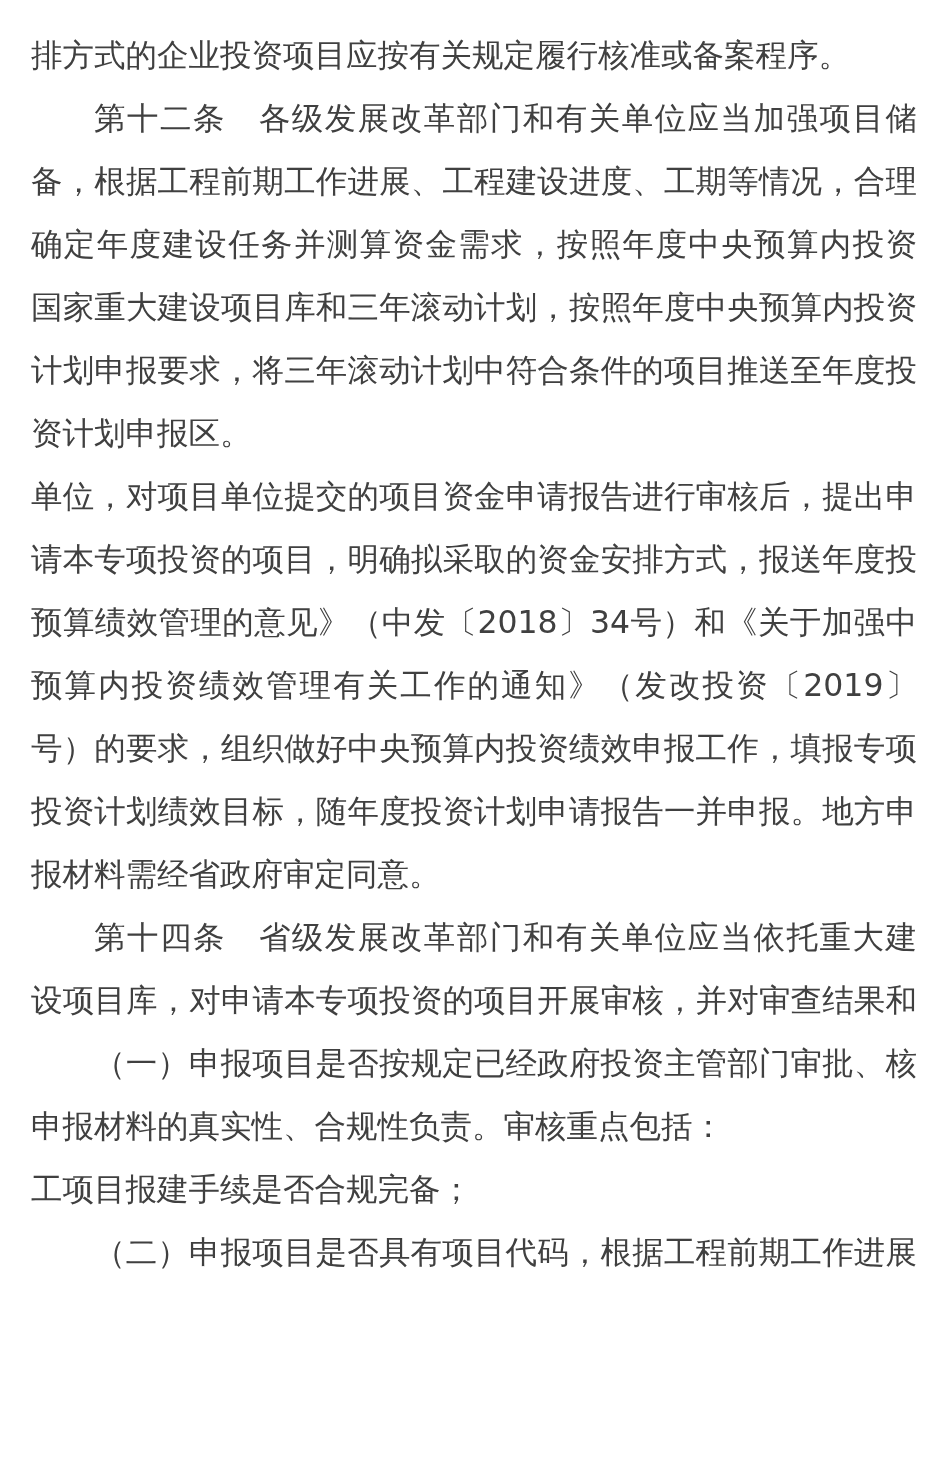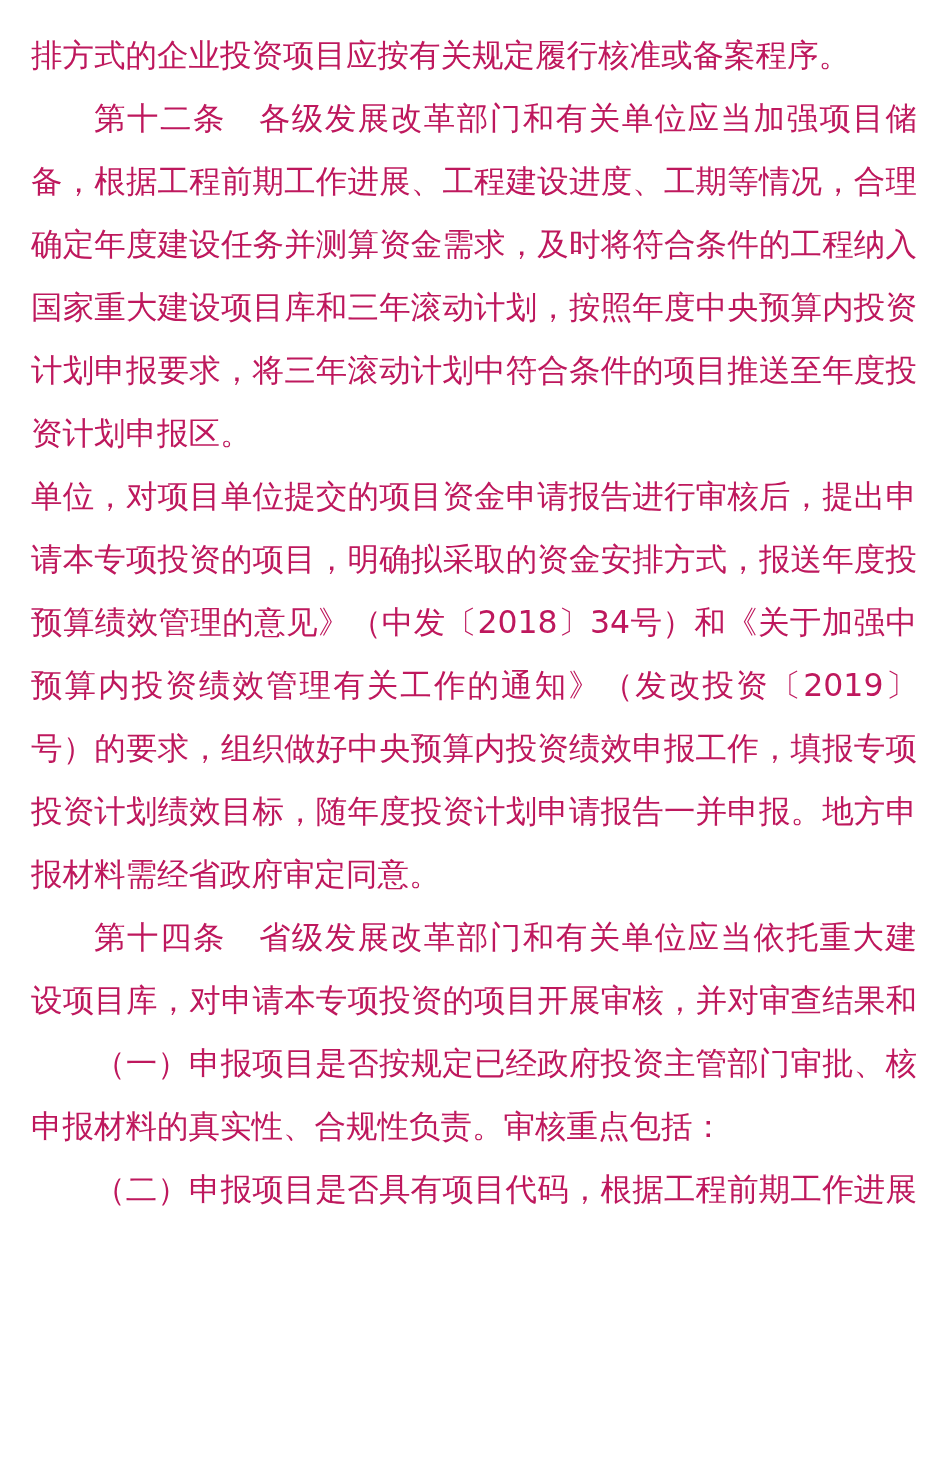--- a/index.html
+++ b/index.html
@@ -7,21 +7,21 @@
     padding: 0;
     background: #ffffff;
   }
   .page {
     position: relative;
     width: 952px;
     height: 1474px;
     box-sizing: border-box;
     padding: 24px 35px 0 31px;
     background: #ffffff;
-    color: #be185d;
+    color: #404040;
     font-family: "DejaVu Sans", sans-serif;
     font-size: 31.5px;
     overflow: hidden;
   }
   .line {
     height: 63px;
     line-height: 63px;
     white-space: nowrap;
     overflow: hidden;
     text-align: left;
@@ -37,29 +37,30 @@
     padding-left: 63px; 
   }
 </style>
 </head>
 <body>
 
 <div class="page">
   <div class="line">排方式的企业投资项目应按有关规定履行核准或备案程序。</div>
   <div class="line indent fill">第十二条　各级发展改革部门和有关单位应当加强项目储</div>
   <div class="line fill">备，根据工程前期工作进展、工程建设进度、工期等情况，合理</div>
-  <div class="line fill">确定年度建设任务并测算资金需求，及时将符合条件的工程纳入</div>
+  <div class="line fill">确定年度建设任务并测算资金需求，按照年度中央预算内投资</div>
   <div class="line fill">国家重大建设项目库和三年滚动计划，按照年度中央预算内投资</div>
   <div class="line fill">计划申报要求，将三年滚动计划中符合条件的项目推送至年度投</div>
   <div class="line">资计划申报区。</div>
   <div class="line fill">单位，对项目单位提交的项目资金申请报告进行审核后，提出申</div>
   <div class="line fill">请本专项投资的项目，明确拟采取的资金安排方式，报送年度投</div>
   <div class="line fill">预算绩效管理的意见》（中发〔2018〕34号）和《关于加强中央</div>
   <div class="line fill">预算内投资绩效管理有关工作的通知》（发改投资〔2019〕220</div>
   <div class="line fill">号）的要求，组织做好中央预算内投资绩效申报工作，填报专项</div>
   <div class="line fill">投资计划绩效目标，随年度投资计划申请报告一并申报。地方申</div>
   <div class="line">报材料需经省政府审定同意。</div>
   <div class="line indent fill">第十四条　省级发展改革部门和有关单位应当依托重大建</div>
   <div class="line fill">设项目库，对申请本专项投资的项目开展审核，并对审查结果和</div>
   <div class="line indent fill">（一）申报项目是否按规定已经政府投资主管部门审批、核</div>
   <div class="line">申报材料的真实性、合规性负责。审核重点包括：</div>
+  <div class="line">工项目报建手续是否合规完备；</div>
   <div class="line indent fill">（二）申报项目是否具有项目代码，根据工程前期工作进展</div>
 </div>
 
 </body></html>

